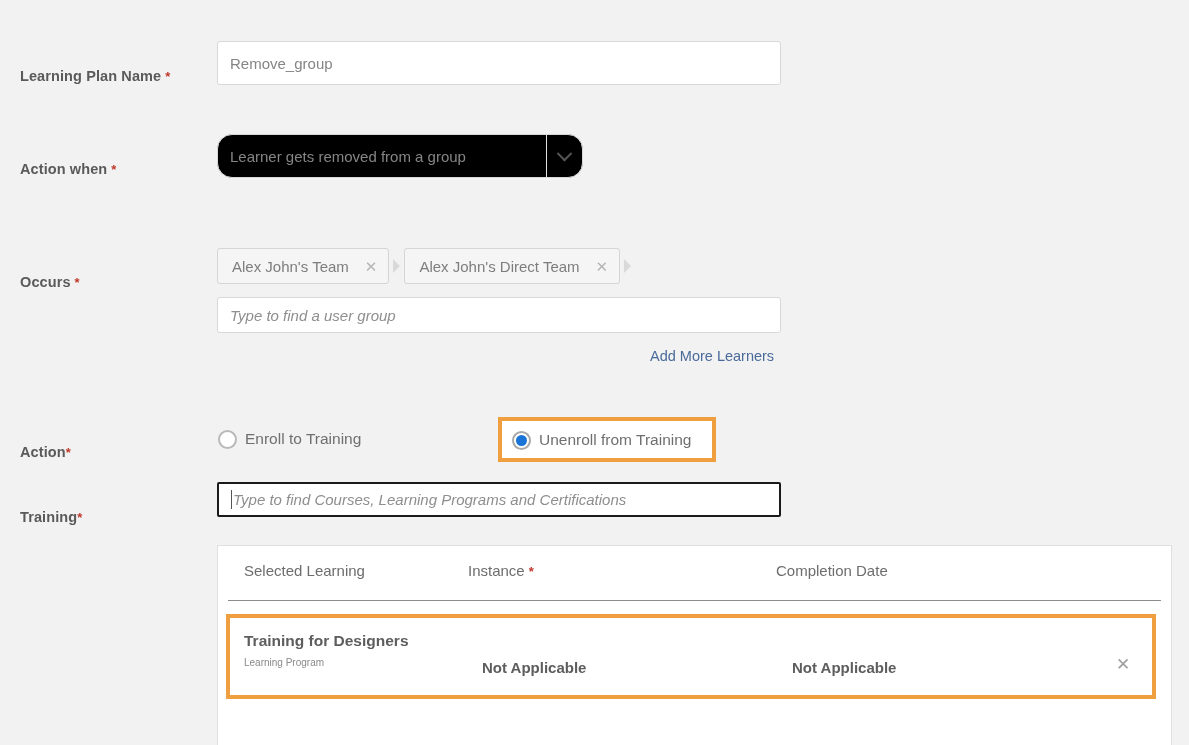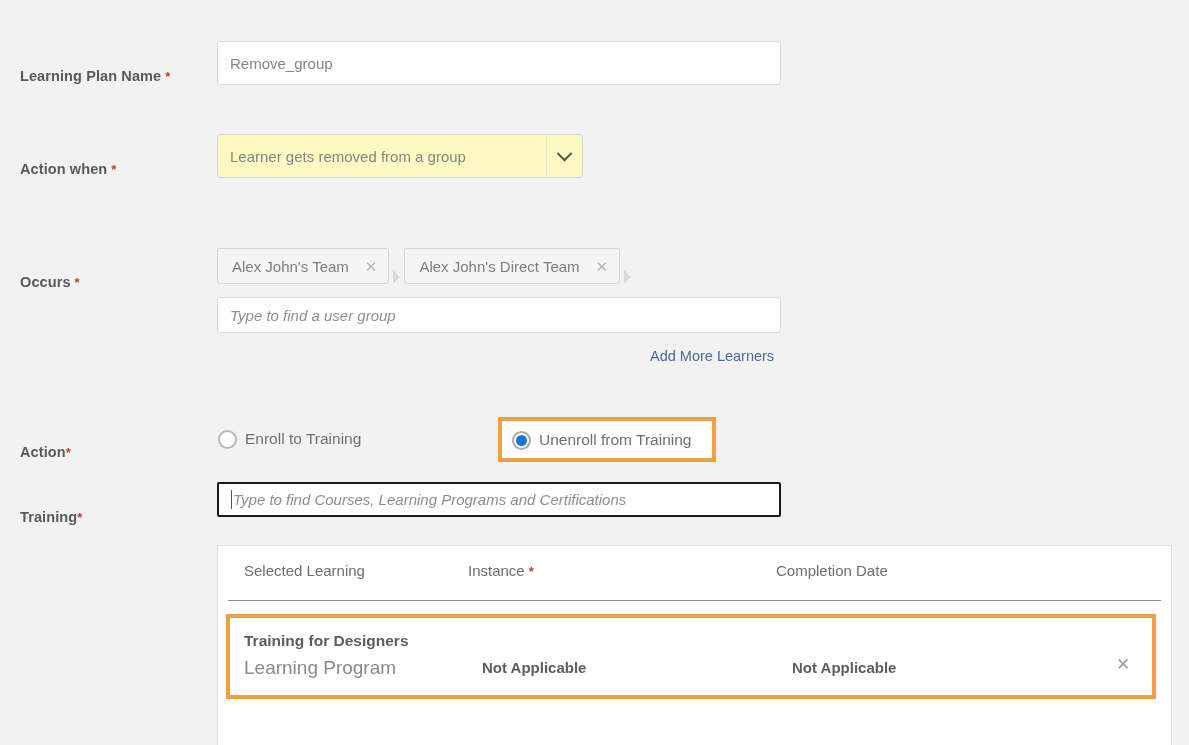--- a/index.html
+++ b/index.html
@@ -57,23 +57,23 @@
   .txt-input .ph {
     color: #8e8e8e;
     font-style: italic;
   }
 
   
   .select-wrap {
     position: absolute;
     height: 44px;
     display: flex;
-    background: #fef9c3;
+    background: #000000;
     border: 1px solid #d8d8d8;
-    border-radius: 3px;
+    border-radius: 15px;
     text-align: center;
   }
   .select-wrap .sel-val {
     flex: 1;
     display: flex;
     align-items: center;
     padding: 0 12px;
     font-size: 15px;
     color: #858585;
     white-space: nowrap;
@@ -90,21 +90,21 @@
     height: 11px;
     border-right: 2px solid #555;
     border-bottom: 2px solid #555;
     transform: rotate(45deg) translate(-2px, -2px);
   }
 
   
   .chips {
     position: absolute;
     display: flex;
-    align-items: flex-end;
+    align-items: center;
   }
   .chip {
     height: 36px;
     background: #f5f5f5;
     border: 1px solid #d5d5d5;
     border-radius: 3px;
     display: flex;
     align-items: center;
     padding: 0 11px 0 14px;
     font-size: 15px;
@@ -225,21 +225,21 @@
     top: 18px;
     font-size: 15.5px;
     font-weight: bold;
     color: #5d5d5d;
     white-space: nowrap;
   }
   .cell-sub {
     position: absolute;
     left: 18px;
     top: 43px;
-    font-size: 19px;
+    font-size: 10px;
     color: #8a8a8a;
     white-space: nowrap;
   }
   .cell-mid {
     position: absolute;
     top: 45px;
     font-size: 15px;
     font-weight: bold;
     color: #5d5d5d;
     white-space: nowrap;

